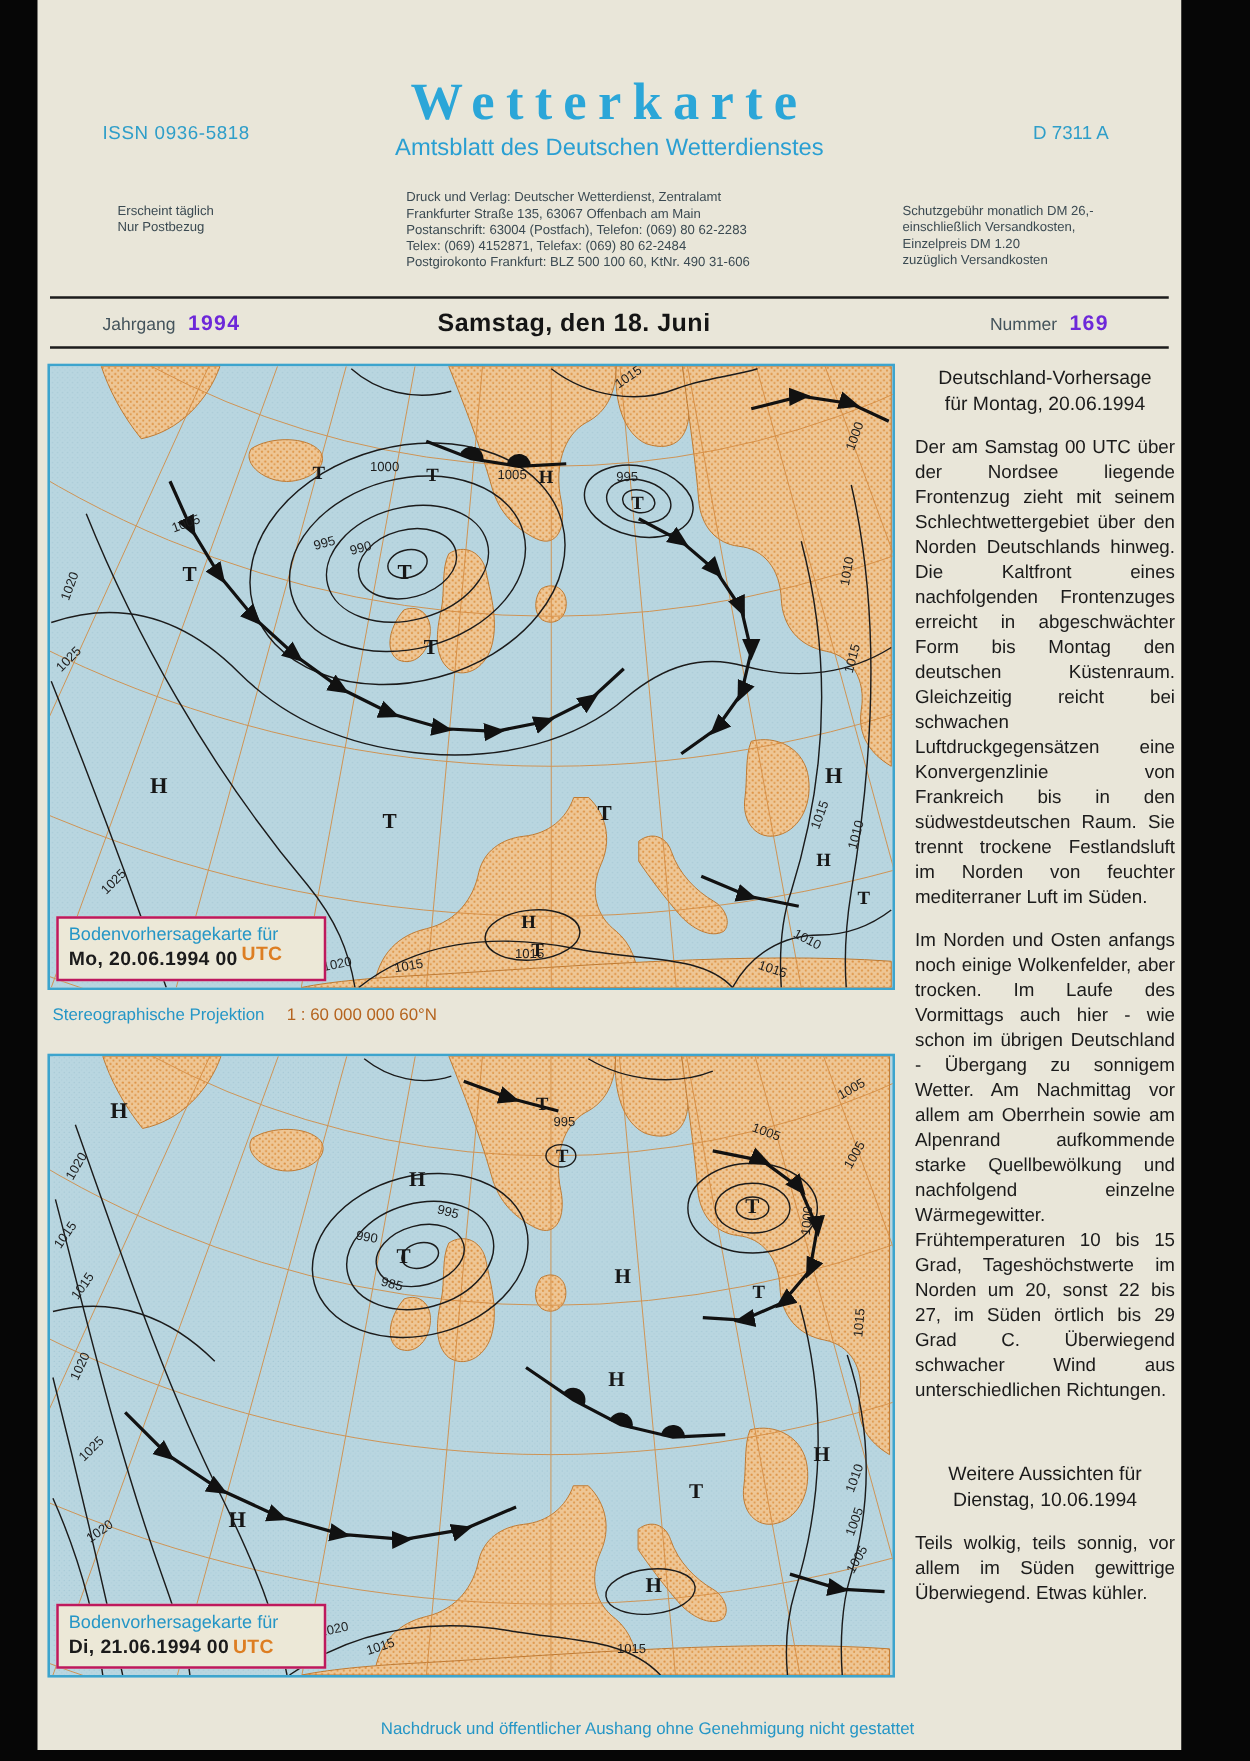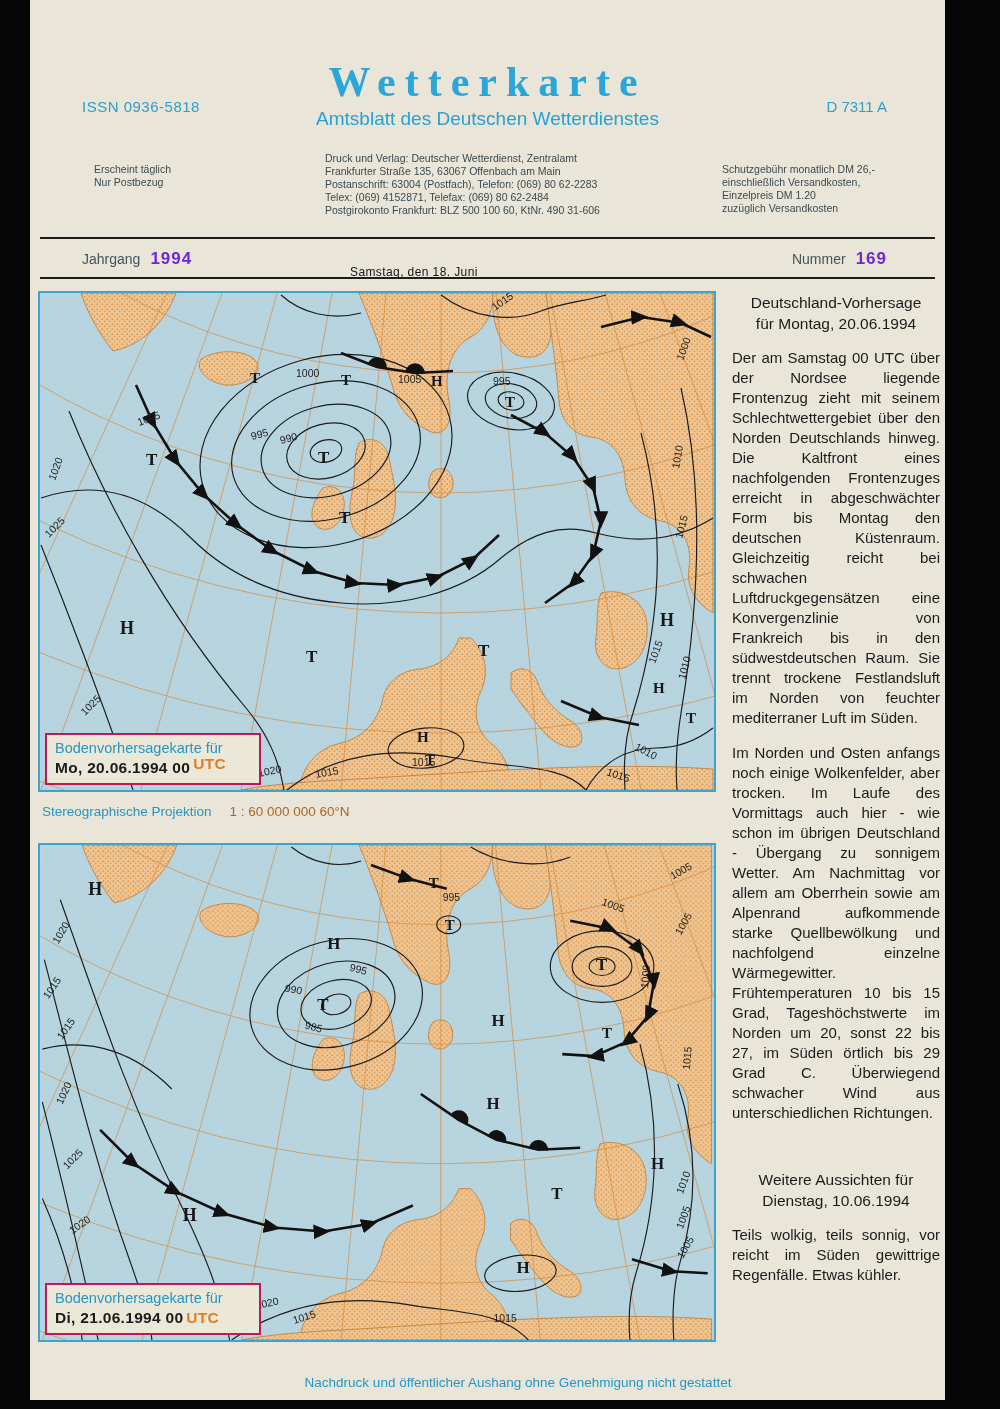--- a/index.html
+++ b/index.html
@@ -18,21 +18,21 @@
               font-size:19px; color:#2a9fd2; }
   .small-block { position:absolute; font-size:10.5px; line-height:13px; color:#3b4a52; }
   .info-left  { left:52px;  top:163px;margin-left:12px; }
   .pub-center { left:295px; top:152px; }
   .info-right { left:692px; top:163px; }
   .rule { position:absolute; left:10px; right:10px; border-top:2px solid #1c1c1c; }
   .rule1 { top:237px; } .rule2 { top:277px; }
   .issue-row { position:absolute; left:0; right:0; top:247px; height:26px; }
   .vol { position:absolute; left:52px; top:2px; font-size:14px; color:#44545c; }
   .vol b, .num b { font-size:17px; color:#6d28d9; margin-left:10px; letter-spacing:1px; }
-  .idate { position:absolute; left:320px; top:18px; font-size:12px; font-weight:400; color:#151515; letter-spacing:.4px; }
+  .idate { position:absolute; left:320px; top:1px; font-size:20px; font-weight:700; color:#151515; letter-spacing:.4px; }
   .num { position:absolute; right:58px; top:2px; font-size:14px; color:#44545c; }
 
   
   .mapframe { position:absolute; left:8px; width:674px; border:2px solid #3da4cd; background:#b9d6e0; }
   .map1 { top:291px; height:497px; }
   .map2 { top:843px; height:495px; }
   .mapframe svg { display:block; width:100%; height:100%; }
   .map-label { position:absolute; left:5px; bottom:5px; width:196px; background:#ece8d7;
                border:2px solid #be185d; padding:5px 8px 6px 8px; }
   .map-label .l1 { font-size:14.5px; color:#2596c6; margin-bottom:3px; }
@@ -346,18 +346,18 @@
     <h3>
       <span>Deutschland-Vorhersage</span><br>
       <span>für Montag, 20.06.1994</span>
     </h3>
     <p>Der am Samstag 00 UTC über der Nordsee liegende Frontenzug zieht mit seinem Schlechtwettergebiet über den Norden Deutschlands hinweg. Die Kaltfront eines nachfolgenden Frontenzuges erreicht in abgeschwächter Form bis Montag den deutschen Küstenraum. Gleichzeitig reicht bei schwachen Luftdruckgegensätzen eine Konvergenzlinie von Frankreich bis in den südwestdeutschen Raum. Sie trennt trockene Festlandsluft im Norden von feuchter mediterraner Luft im Süden.</p>
     <p>Im Norden und Osten anfangs noch einige Wolkenfelder, aber trocken. Im Laufe des Vormittags auch hier - wie schon im übrigen Deutschland - Übergang zu sonnigem Wetter. Am Nachmittag vor allem am Oberrhein sowie am Alpenrand aufkommende starke Quellbewölkung und nachfolgend einzelne Wärmegewitter. Frühtemperaturen 10 bis 15 Grad, Tageshöchstwerte im Norden um 20, sonst 22 bis 27, im Süden örtlich bis 29 Grad C. Überwiegend schwacher Wind aus unterschiedlichen Richtungen.</p>
     <h3 class="h2">
       <span>Weitere Aussichten für</span><br>
       <span>Dienstag, 10.06.1994</span>
     </h3>
-    <p>Teils wolkig, teils sonnig, vor reicht im Süden gewittrige Regenfälle. Etwas kühler.</p>
+    <p>Teils wolkig, teils sonnig, vor allem im Süden gewittrige Überwiegend. Etwas kühler.</p>
   </div>
 
   <div class="footer">Nachdruck und öffentlicher Aushang ohne Genehmigung nicht gestattet</div>
 
 </div>
 
 </body></html>

